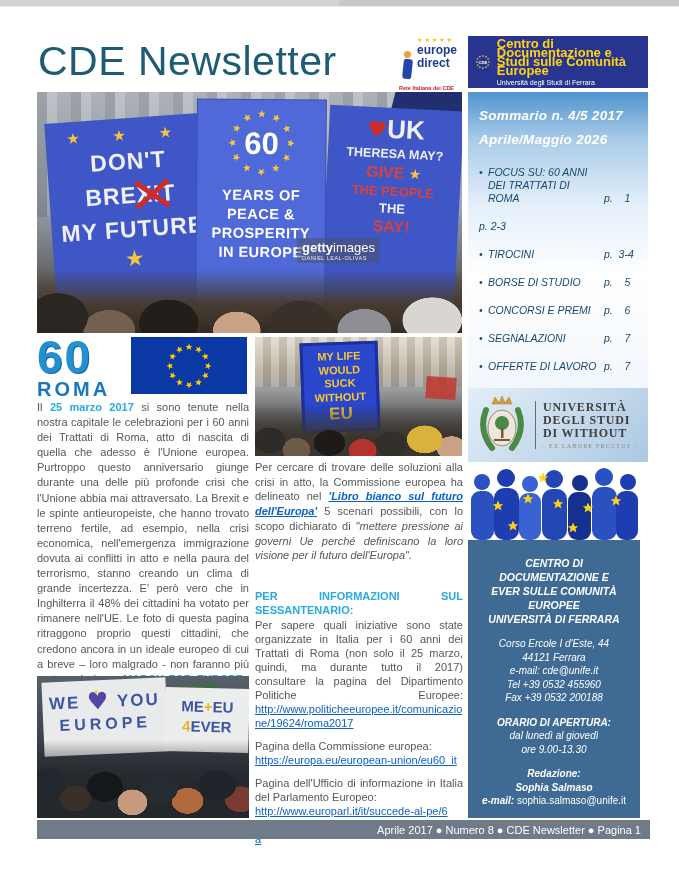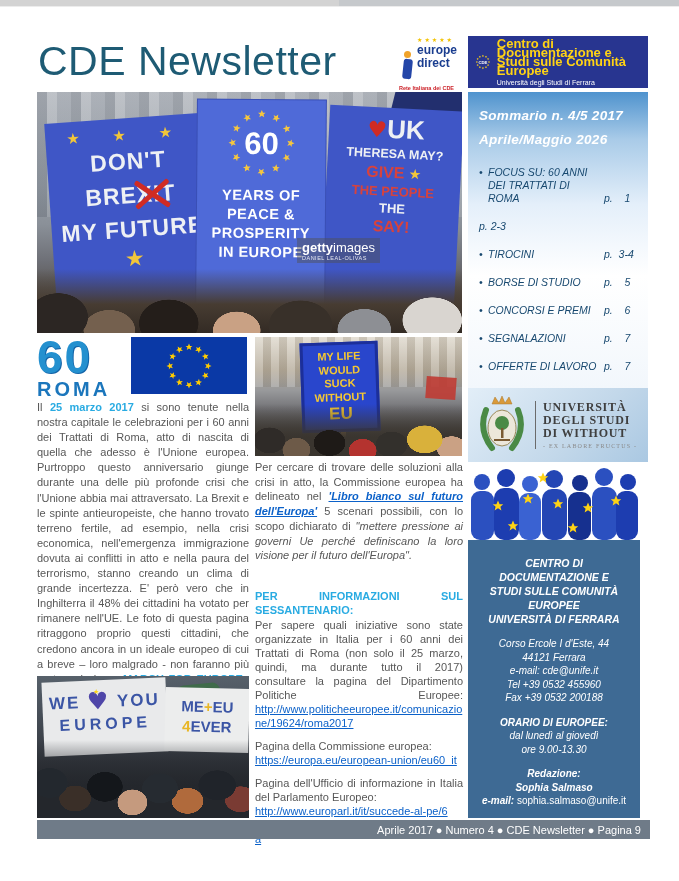--- a/index.html
+++ b/index.html
@@ -407,32 +407,32 @@
     <use href="#star5" fill="#ffd314" transform="translate(148,35) scale(1.3)"></use>
     <use href="#star5" fill="#ffd314" transform="translate(45,60) scale(1.3)"></use>
     <use href="#star5" fill="#ffd314" transform="translate(105,62) scale(1.3)"></use>
     <use href="#star5" fill="#ffd314" transform="translate(75,12) scale(1.3)"></use>
   </svg>
 </div>
 
 <div class="abs contact">
   <div class="ct-title">
     <div>CENTRO DI DOCUMENTAZIONE E</div>
-    <div>STUDI SULLE COMUNITÀ EUROPEE</div>
+    <div>EVER SULLE COMUNITÀ EUROPEE</div>
     <div>UNIVERSITÀ DI FERRARA</div>
   </div>
   <div class="ct-group">
     <div>Corso Ercole I d'Este, 44</div>
     <div>44121 Ferrara</div>
     <div>e-mail: cde@unife.it</div>
     <div>Tel +39 0532 455960</div>
     <div>Fax +39 0532 200188</div>
   </div>
   <div class="ct-group">
-    <div class="ct-bold-it">ORARIO DI EUROPEE:</div>
+    <div class="ct-bold-it">ORARIO DI APERTURA:</div>
     <div>dal lunedì al giovedì</div>
     <div>ore 9.00-13.30</div>
   </div>
   <div class="ct-group">
     <div class="ct-bold-it">Redazione:</div>
     <div class="ct-bold-it">Sophia Salmaso</div>
     <div><span class="ct-bold-it">e-mail:</span> <span class="ct-email-val">sophia.salmaso@unife.it</span></div>
   </div>
   <div class="ct-group">
     <div class="ct-bold-it">Sito web:</div>
@@ -501,14 +501,14 @@
   <a href="#" class="ulink">http://www.politicheeuropee.it/comunicazione/19624/roma2017</a>
   <div class="info-gap"></div>
   <div>Pagina della Commissione europea:</div>
   <a href="#" class="ulink">https://europa.eu/european-union/eu60_it</a>
   <div class="info-gap"></div>
   <div>Pagina dell'Ufficio di informazione in Italia del Parlamento Europeo:</div>
   <a href="#" class="ulink">http://www.europarl.it/it/succede-al-pe/60%C2%B0-anniversario-dei-trattati-di-roma</a>
 </div>
 
 <div class="abs footer">
-  <span>Aprile 2017 ● Numero 4 ● CDE Newsletter ● Pagina 9</span>
+  <span>Aprile 2017 ● Numero 8 ● CDE Newsletter ● Pagina 1</span>
 </div>
 
 </body></html>

